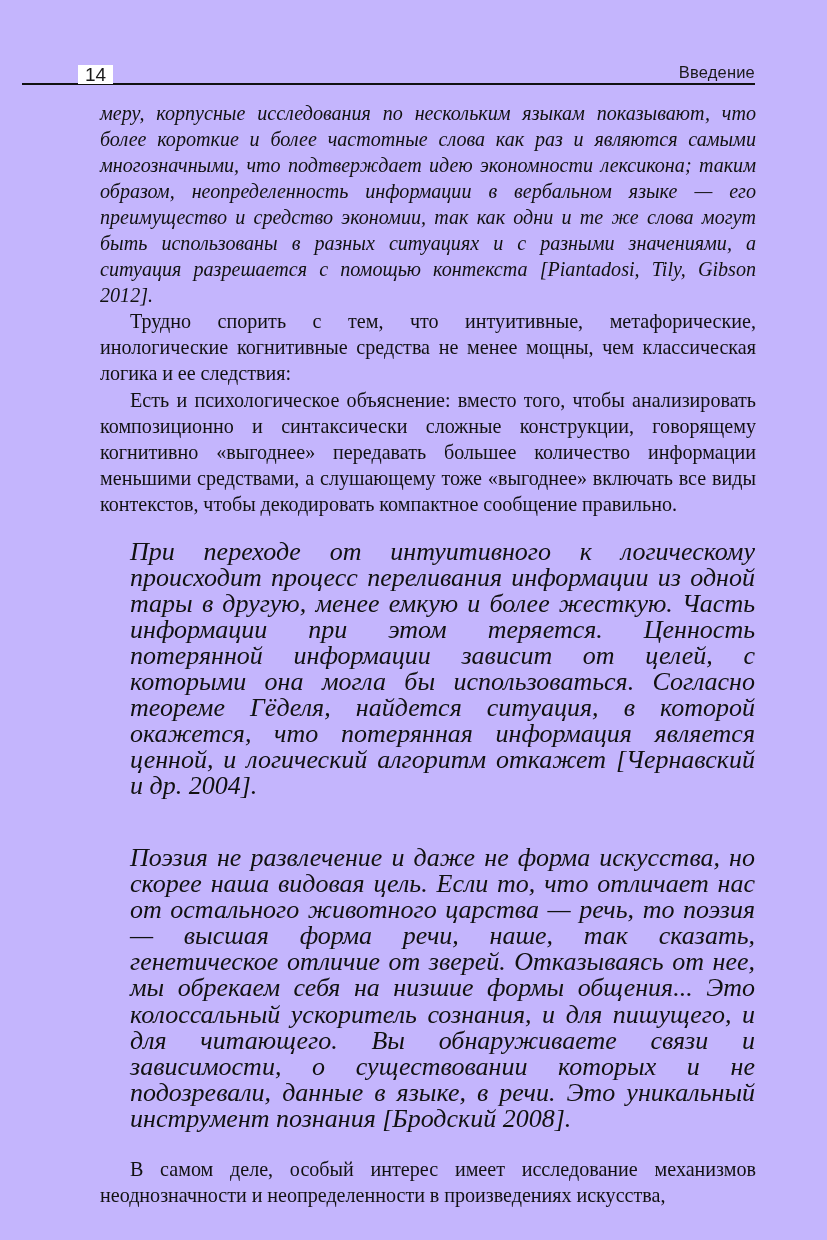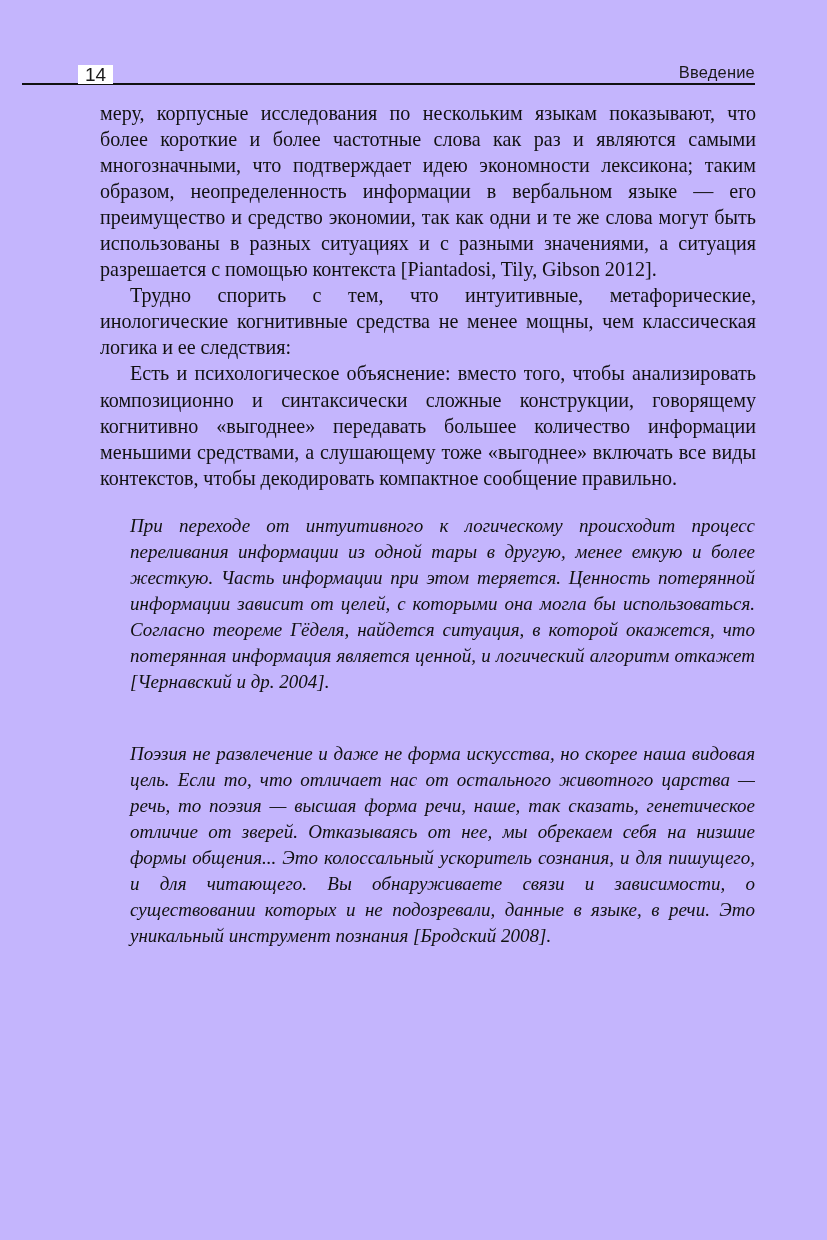--- a/index.html
+++ b/index.html
@@ -72,26 +72,27 @@
     font-size: 20.1px;
     line-height: 26.05px;
     text-align: justify;
     text-indent: 30px;
     hyphens: manual;
     word-spacing: -0.2px;
   }
 
   p.body.noindent {
     text-indent: 0;
+    font-style: italic;
   }
 
   blockquote.quote {
     margin: 0;
     padding: 0;
-    font-size: 19px;
+    font-size: 26px;
     line-height: 26.05px;
     font-style: italic;
     text-align: justify;
     text-indent: 0;
     margin-left: 30px;
     margin-right: 1px;
     hyphens: manual;
   }
 
   .gap-quote-top { height: 22px; }
@@ -118,16 +119,17 @@
 
     <div class="gap-quote-top"></div>
     <blockquote class="quote">При переходе от интуитивного к логическому происходит процесс переливания информации из одной тары в другую, менее емкую и более жесткую. Часть информации при этом теряется. Ценность потерянной информации зависит от целей, с которыми она могла бы использоваться. Согласно теореме Гёделя, найдется ситуация, в которой окажется, что потерянная информация является ценной, и логический алгоритм откажет [Чернавский и др. 2004].</blockquote>
     <div class="gap-quote-bottom"></div>
 
 
     <div class="gap-quote-top"></div>
     <blockquote class="quote">Поэзия не развлечение и даже не форма искусства, но скорее наша видовая цель. Если то, что отличает нас от остального животного царства — речь, то поэзия — высшая форма речи, наше, так сказать, генетическое отличие от зверей. Отказываясь от нее, мы обрекаем себя на низшие формы общения... Это колоссальный ускоритель сознания, и для пишущего, и для читающего. Вы обнаруживаете связи и зависимости, о существовании которых и не подозревали, данные в языке, в речи. Это уникальный инструмент познания [Бродский 2008].</blockquote>
     <div class="gap-quote-bottom"></div>
 
+    <p class="body">В самом деле, особый интерес имеет исследование механизмов неоднозначности и неопределенности в произведениях искусства,</p>
 
   </div>
 
 </div>
 
 </body></html>

